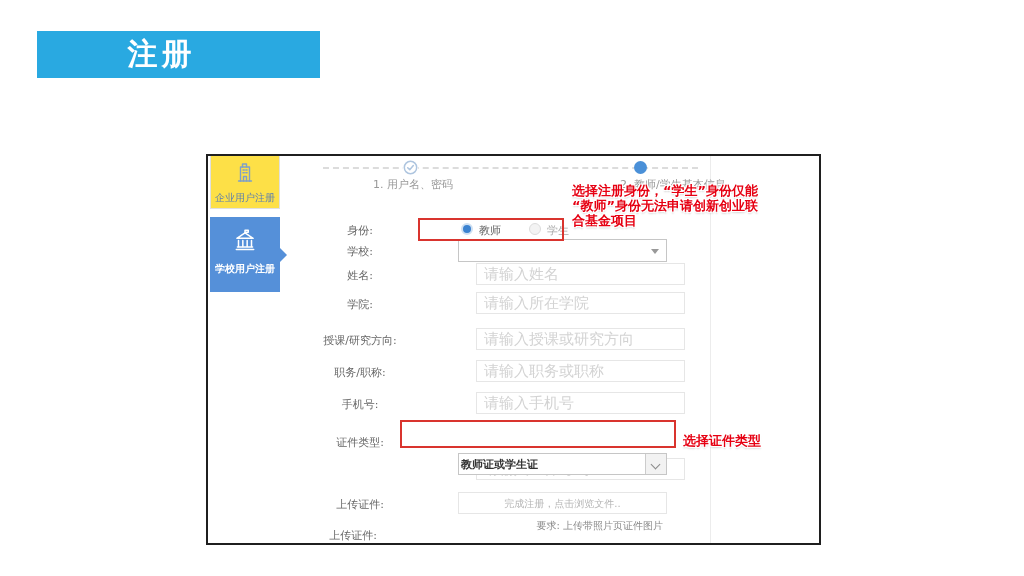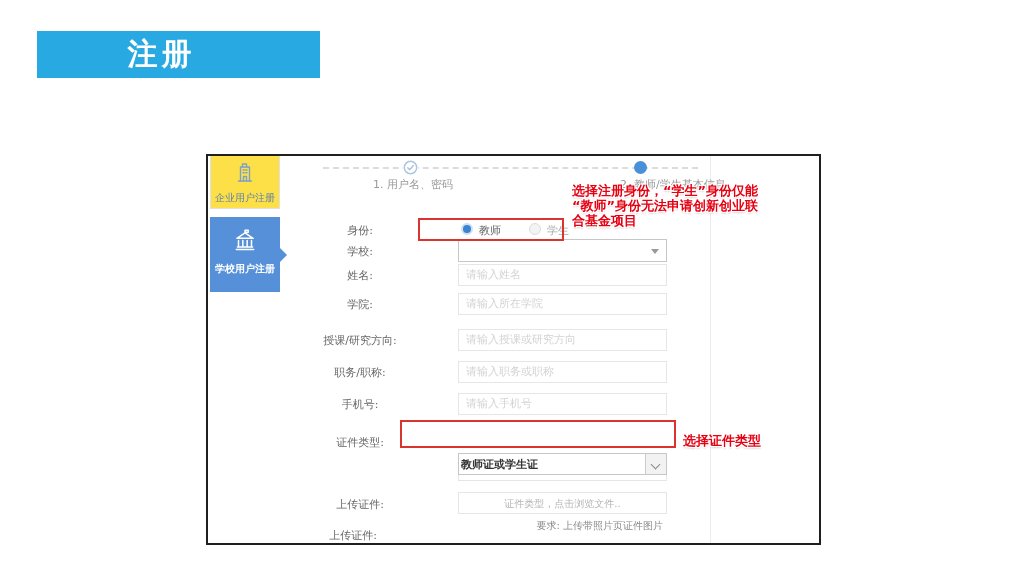--- a/index.html
+++ b/index.html
@@ -28,22 +28,22 @@
   
   .step-line{position:absolute;left:115px;top:11px;width:375px;border-top:2px dashed #dcdcdc;}
   .step-check{position:absolute;left:195px;top:4px;width:15px;height:15px;background:#fff;}
   .step-dot{position:absolute;left:426px;top:5px;width:13px;height:13px;border-radius:50%;background:#4a90d8;}
   .step-label{position:absolute;top:21px;font-size:11px;color:#999;}
   .step-label-1{left:130px;width:150px;text-align:center;}
   .step-label-2{left:412px;width:160px;}
   
   .flabel{position:absolute;left:60px;width:184px;text-align:center;font-size:11px;color:#666;}
   .ctrl{position:absolute;left:250px;width:209px;box-sizing:border-box;}
-  .tinput{width:100%;height:22px;border:1px solid #e6e6e6;background:#fff;font-size:11px;color:#333;
-          padding:0 7px;box-sizing:border-box;outline:none;font-family:inherit;}
+  .tinput{width:100%;height:22px;border:1px solid #e6e6e6;background:#fff;font-size:15px;color:#333;
+          padding:0 7px;box-sizing:border-box;outline:none;font-family:inherit;margin-left:18px;}
   .tinput::placeholder{color:#d3d3d3;}
   .selectbox{height:23px;border:1px solid #c6c6c6;background:#fff;position:relative;}
   .sel-caret{position:absolute;right:7px;top:9px;width:0;height:0;
              border-left:4px solid transparent;border-right:4px solid transparent;border-top:5px solid #999;}
   .cert-select{height:22px;border:1px solid #c6c6c6;background:#fff;position:relative;
                font-size:11px;font-weight:bold;color:#333;line-height:22px;padding-left:2px;}
   .caret-box{position:absolute;right:0;top:0;width:20px;height:100%;background:#f2f2f2;border-left:1px solid #ccc;}
   .chev{position:absolute;left:6px;top:7px;width:6px;height:6px;border-right:1px solid #8a8a8a;
         border-bottom:1px solid #8a8a8a;transform:rotate(45deg);}
   .radio{position:absolute;top:67px;width:12px;height:12px;border-radius:50%;box-sizing:border-box;}
@@ -141,21 +141,21 @@
     <div class="ctrl cert-select" style="top:274px;z-index:6">
       <span>教师证或学生证</span>
       <span class="caret-box">
           <span class="chev"></span>
         </span>
     </div>
 
     <div class="ctrl" style="top:302px"><input class="tinput" placeholder="请输入证件号码" style=""></div>
 
     <div class="flabel" style="top:341px">上传证件:</div>
-    <div class="ctrl upload-box" style="top:336px">证件类型，点击浏览文件..</div>
+    <div class="ctrl upload-box" style="top:336px">完成注册，点击浏览文件..</div>
     <div class="upload-hint">要求: 上传带照片页证件图片</div>
 
     <div class="flabel" style="top:372px;width:170px">上传证件:</div>
 
     <div class="rednote note-identity">
       <div>选择注册身份，“学生”身份仅能</div>
       <div>“教师”身份无法申请创新创业联</div>
       <div>合基金项目</div>
     </div>
     <div class="rednote note-cert">选择证件类型</div>

